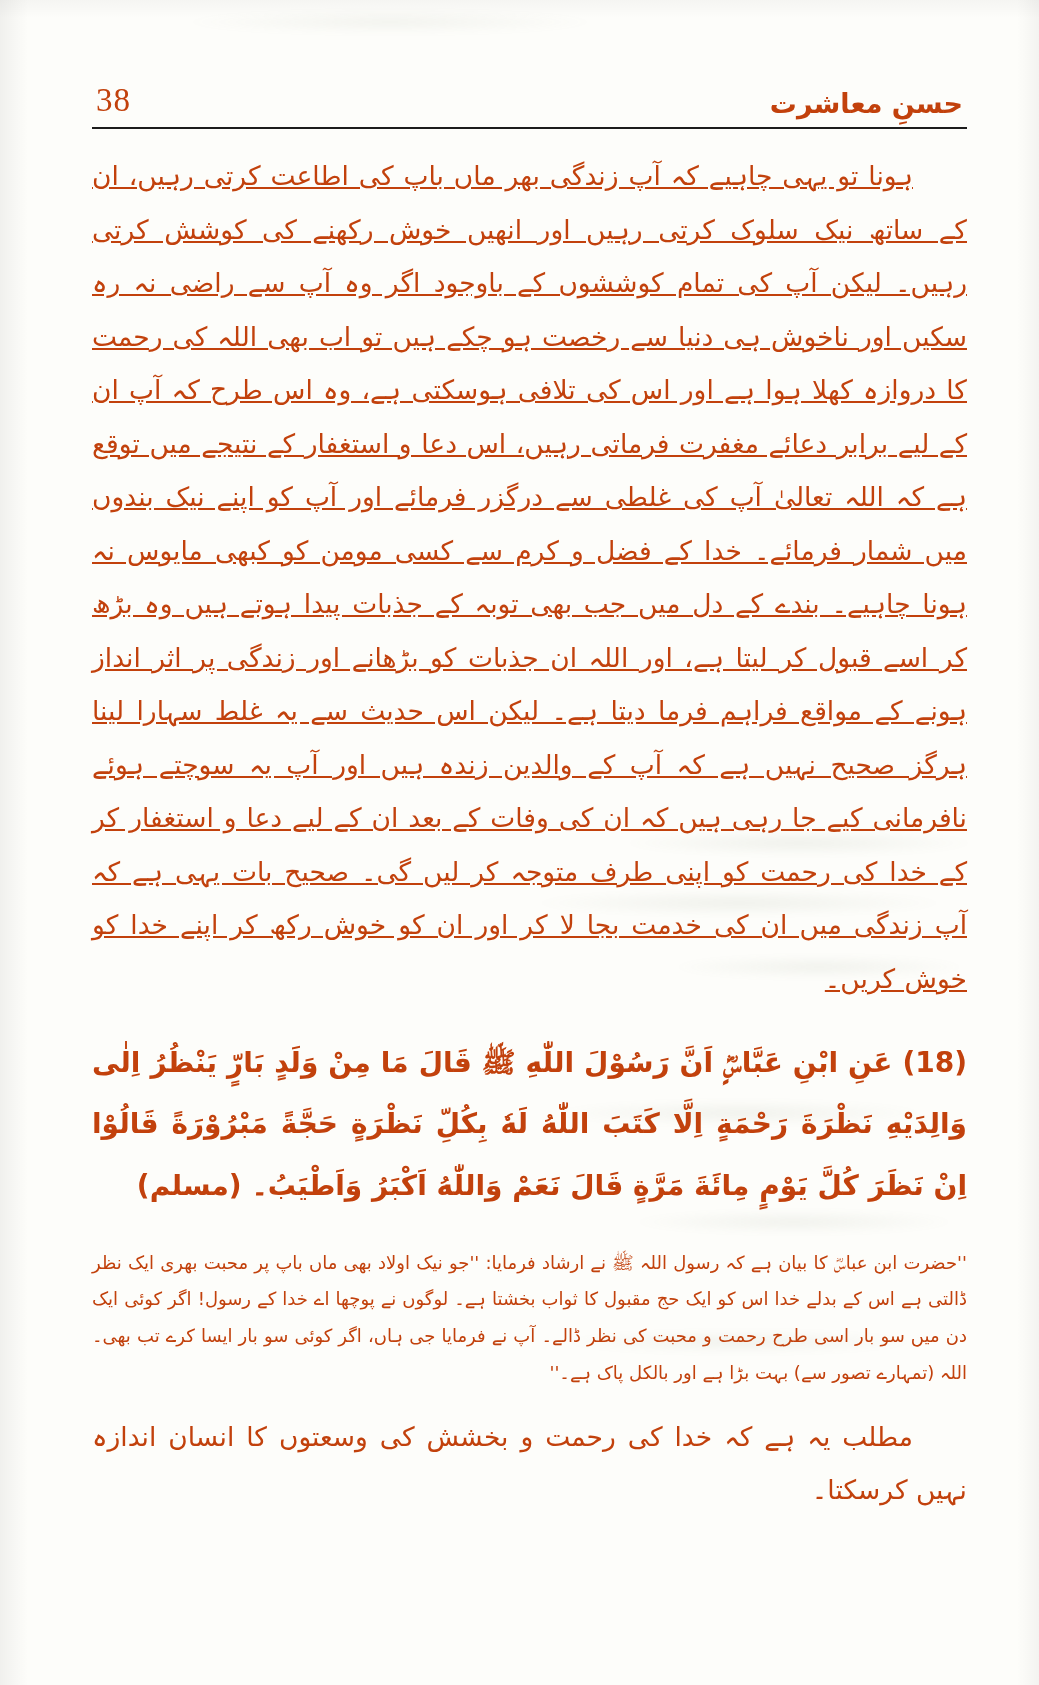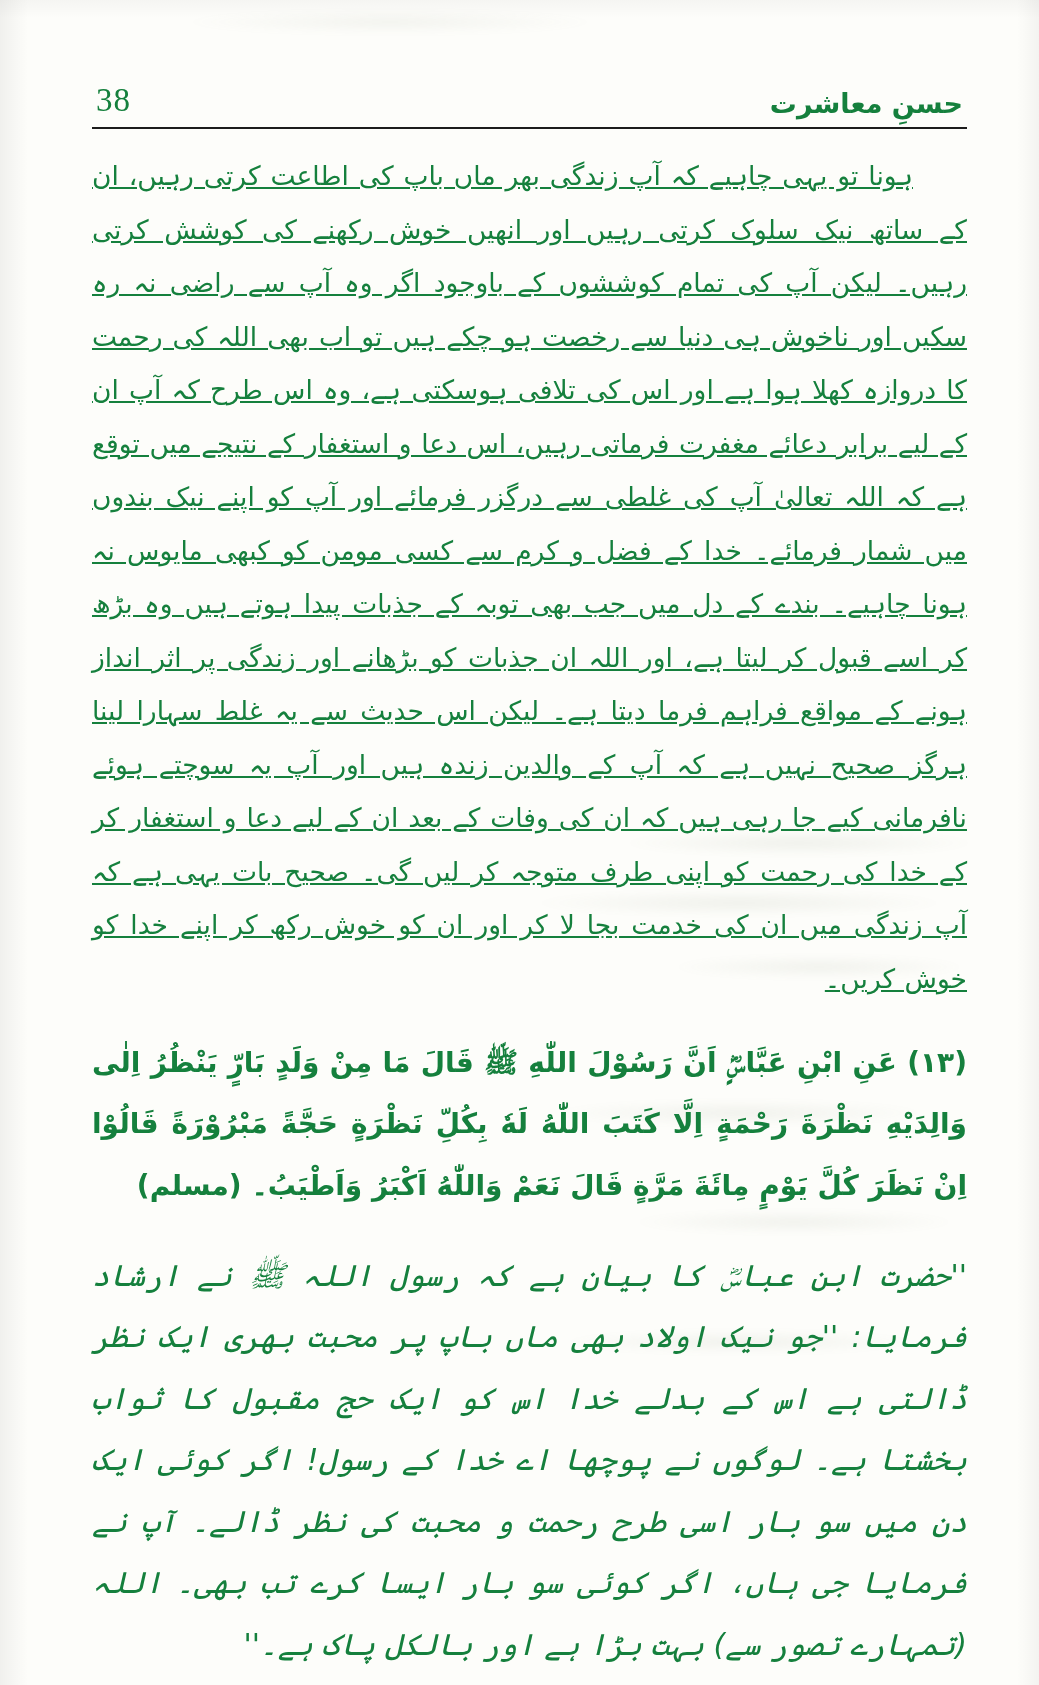--- a/index.html
+++ b/index.html
@@ -9,21 +9,21 @@
   }
   .page {
     position: relative;
     width: 1039px;
     height: 1685px;
     margin: 0 auto;
     background: #fdfdfa;
     box-shadow: 0 0 6px rgba(0,0,0,.25);
     overflow: hidden;
     font-family: "DejaVu Sans", sans-serif;
-    color: #15803d;
+    color: #c2410c;
   }
   
   .page::before {
     content: "";
     position: absolute;
     inset: 0;
     background: linear-gradient(90deg, rgba(0,0,0,.05) 0, rgba(0,0,0,0) 28px),
                 linear-gradient(270deg, rgba(0,0,0,.04) 0, rgba(0,0,0,0) 22px),
                 linear-gradient(180deg, rgba(0,0,0,.03) 0, rgba(0,0,0,0) 18px);
     pointer-events: none;
@@ -77,24 +77,23 @@
     direction: rtl;
     text-align: justify;
     font-weight: bold;
     font-size: 28px;
     line-height: 2.2;
     margin-top: 6px;
   }
   .translation {
     direction: rtl;
     text-align: justify;
-    font-size: 30px;
+    font-size: 18px;
     line-height: 2.05;
     margin-top: 16px;
-    font-style: italic;
   }
   .conclusion {
     direction: rtl;
     text-align: justify;
     font-size: 26.5px;
     line-height: 2.0;
     margin-top: 18px;
     text-indent: 54px;
   }
   
@@ -130,20 +129,20 @@
 
     <div class="header-row">
       <span class="page-num">38</span>
       <span class="header-title">حسنِ معاشرت</span>
     </div>
     <hr class="rule">
 
     <p class="body-text indent">ہونا تو یہی چاہیے کہ آپ زندگی بھر ماں باپ کی اطاعت کرتی رہیں، ان کے ساتھ نیک سلوک کرتی رہیں اور انھیں خوش رکھنے کی کوشش کرتی رہیں۔ لیکن آپ کی تمام کوششوں کے باوجود اگر وہ آپ سے راضی نہ رہ سکیں اور ناخوش ہی دنیا سے رخصت ہو چکے ہیں تو اب بھی اللہ کی رحمت کا دروازہ کھلا ہوا ہے اور اس کی تلافی ہوسکتی ہے، وہ اس طرح کہ آپ ان کے لیے برابر دعائے مغفرت فرماتی رہیں، اس دعا و استغفار کے نتیجے میں توقع ہے کہ اللہ تعالیٰ آپ کی غلطی سے درگزر فرمائے اور آپ کو اپنے نیک بندوں میں شمار فرمائے۔ خدا کے فضل و کرم سے کسی مومن کو کبھی مایوس نہ ہونا چاہیے۔ بندے کے دل میں جب بھی توبہ کے جذبات پیدا ہوتے ہیں وہ بڑھ کر اسے قبول کر لیتا ہے، اور اللہ ان جذبات کو بڑھانے اور زندگی پر اثر انداز ہونے کے مواقع فراہم فرما دیتا ہے۔ لیکن اس حدیث سے یہ غلط سہارا لینا ہرگز صحیح نہیں ہے کہ آپ کے والدین زندہ ہیں اور آپ یہ سوچتے ہوئے نافرمانی کیے جا رہی ہیں کہ ان کی وفات کے بعد ان کے لیے دعا و استغفار کر کے خدا کی رحمت کو اپنی طرف متوجہ کر لیں گی۔ صحیح بات یہی ہے کہ آپ زندگی میں ان کی خدمت بجا لا کر اور ان کو خوش رکھ کر اپنے خدا کو خوش کریں۔</p>
 
 
-    <p class="hadith">(۱۳) عَنِ ابْنِ عَبَّاسٍؓ اَنَّ رَسُوْلَ اللّٰهِ ﷺ قَالَ مَا مِنْ وَلَدٍ بَارٍّ يَنْظُرُ اِلٰى وَالِدَيْهِ نَظْرَةَ رَحْمَةٍ اِلَّا كَتَبَ اللّٰهُ لَهٗ بِكُلِّ نَظْرَةٍ حَجَّةً مَبْرُوْرَةً قَالُوْا اِنْ نَظَرَ كُلَّ يَوْمٍ مِائَةَ مَرَّةٍ قَالَ نَعَمْ وَاللّٰهُ اَكْبَرُ وَاَطْيَبُ۔ (مسلم)</p>
+    <p class="hadith">(18) عَنِ ابْنِ عَبَّاسٍؓ اَنَّ رَسُوْلَ اللّٰهِ ﷺ قَالَ مَا مِنْ وَلَدٍ بَارٍّ يَنْظُرُ اِلٰى وَالِدَيْهِ نَظْرَةَ رَحْمَةٍ اِلَّا كَتَبَ اللّٰهُ لَهٗ بِكُلِّ نَظْرَةٍ حَجَّةً مَبْرُوْرَةً قَالُوْا اِنْ نَظَرَ كُلَّ يَوْمٍ مِائَةَ مَرَّةٍ قَالَ نَعَمْ وَاللّٰهُ اَكْبَرُ وَاَطْيَبُ۔ (مسلم)</p>
 
     <p class="translation">''حضرت ابن عباسؓ کا بیان ہے کہ رسول اللہ ﷺ نے ارشاد فرمایا: ''جو نیک اولاد بھی ماں باپ پر محبت بھری ایک نظر ڈالتی ہے اس کے بدلے خدا اس کو ایک حج مقبول کا ثواب بخشتا ہے۔ لوگوں نے پوچھا اے خدا کے رسول! اگر کوئی ایک دن میں سو بار اسی طرح رحمت و محبت کی نظر ڈالے۔ آپ نے فرمایا جی ہاں، اگر کوئی سو بار ایسا کرے تب بھی۔ اللہ (تمہارے تصور سے) بہت بڑا ہے اور بالکل پاک ہے۔''</p>
 
     <p class="conclusion">مطلب یہ ہے کہ خدا کی رحمت و بخشش کی وسعتوں کا انسان اندازہ نہیں کرسکتا۔</p>
 
   </div>
 </div>
 
 </body></html>

